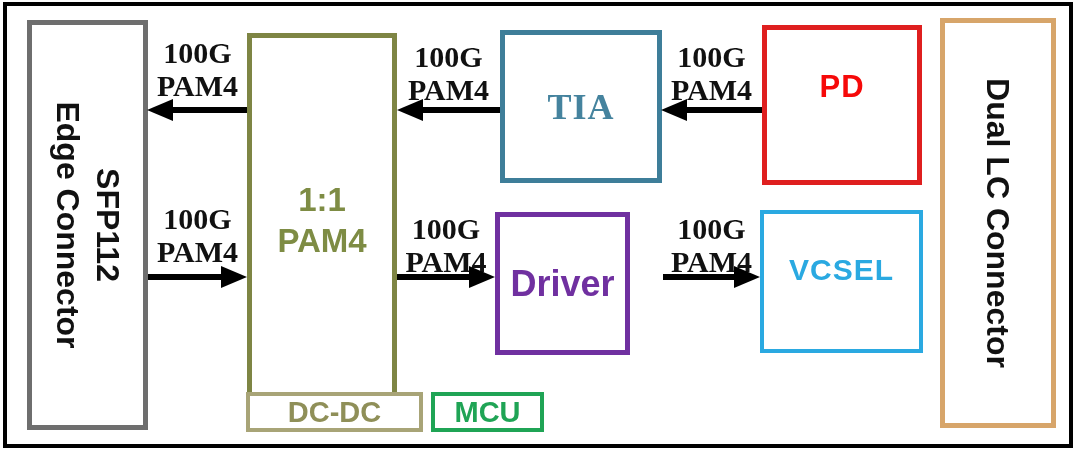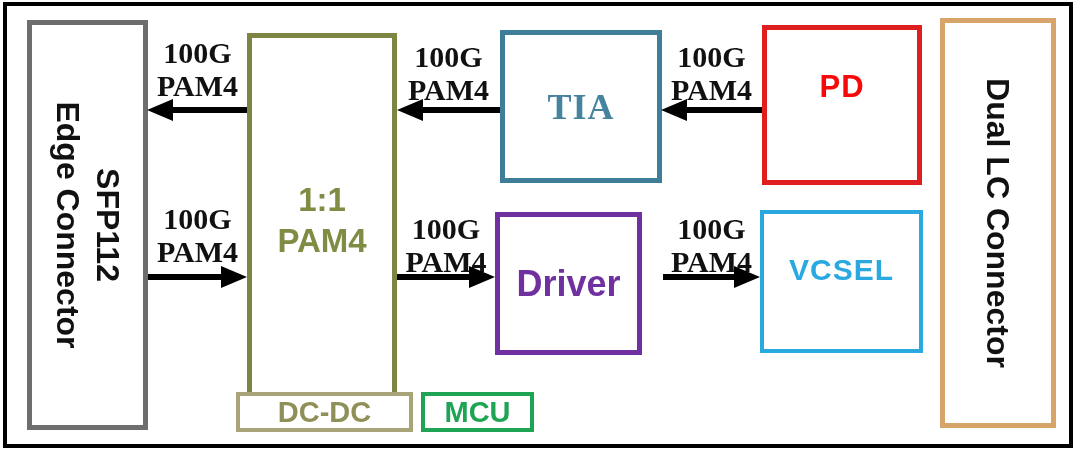--- a/index.html
+++ b/index.html
@@ -53,36 +53,36 @@
   </div>
 
   <div class="block tia" style="left:500px;top:30px;width:162px;height:153px;">
     <span>TIA</span>
   </div>
 
   <div class="block pd" style="left:762px;top:25px;width:160px;height:160px;">
     <span>PD</span>
   </div>
 
-  <div class="block driver" style="left:495px;top:212px;width:147px;height:143px;">
+  <div class="block driver" style="left:495px;top:212px;width:135px;height:143px;">
     <span>Driver</span>
   </div>
 
   <div class="block vcsel" style="left:760px;top:210px;width:163px;height:143px;">
     <span>VCSEL</span>
   </div>
 
   <div class="block dual" style="left:940px;top:18px;width:116px;height:410px;">
     <div class="vtext">Dual LC Connector</div>
   </div>
 
-  <div class="block dcdc" style="left:236px;top:392px;width:177px;height:40px;">
+  <div class="block dcdc" style="left:246px;top:392px;width:177px;height:40px;">
     <span>DC-DC</span>
   </div>
-  <div class="block mcu" style="left:421px;top:392px;width:113px;height:40px;">
+  <div class="block mcu" style="left:431px;top:392px;width:113px;height:40px;">
     <span>MCU</span>
   </div>
 
   <div class="siglabel" style="left:148px;top:36px;width:99px;">
     <div>100G</div>
     <div>PAM4</div>
   </div>
   <div class="siglabel" style="left:397px;top:40px;width:103px;">
     <div>100G</div>
     <div>PAM4</div>

